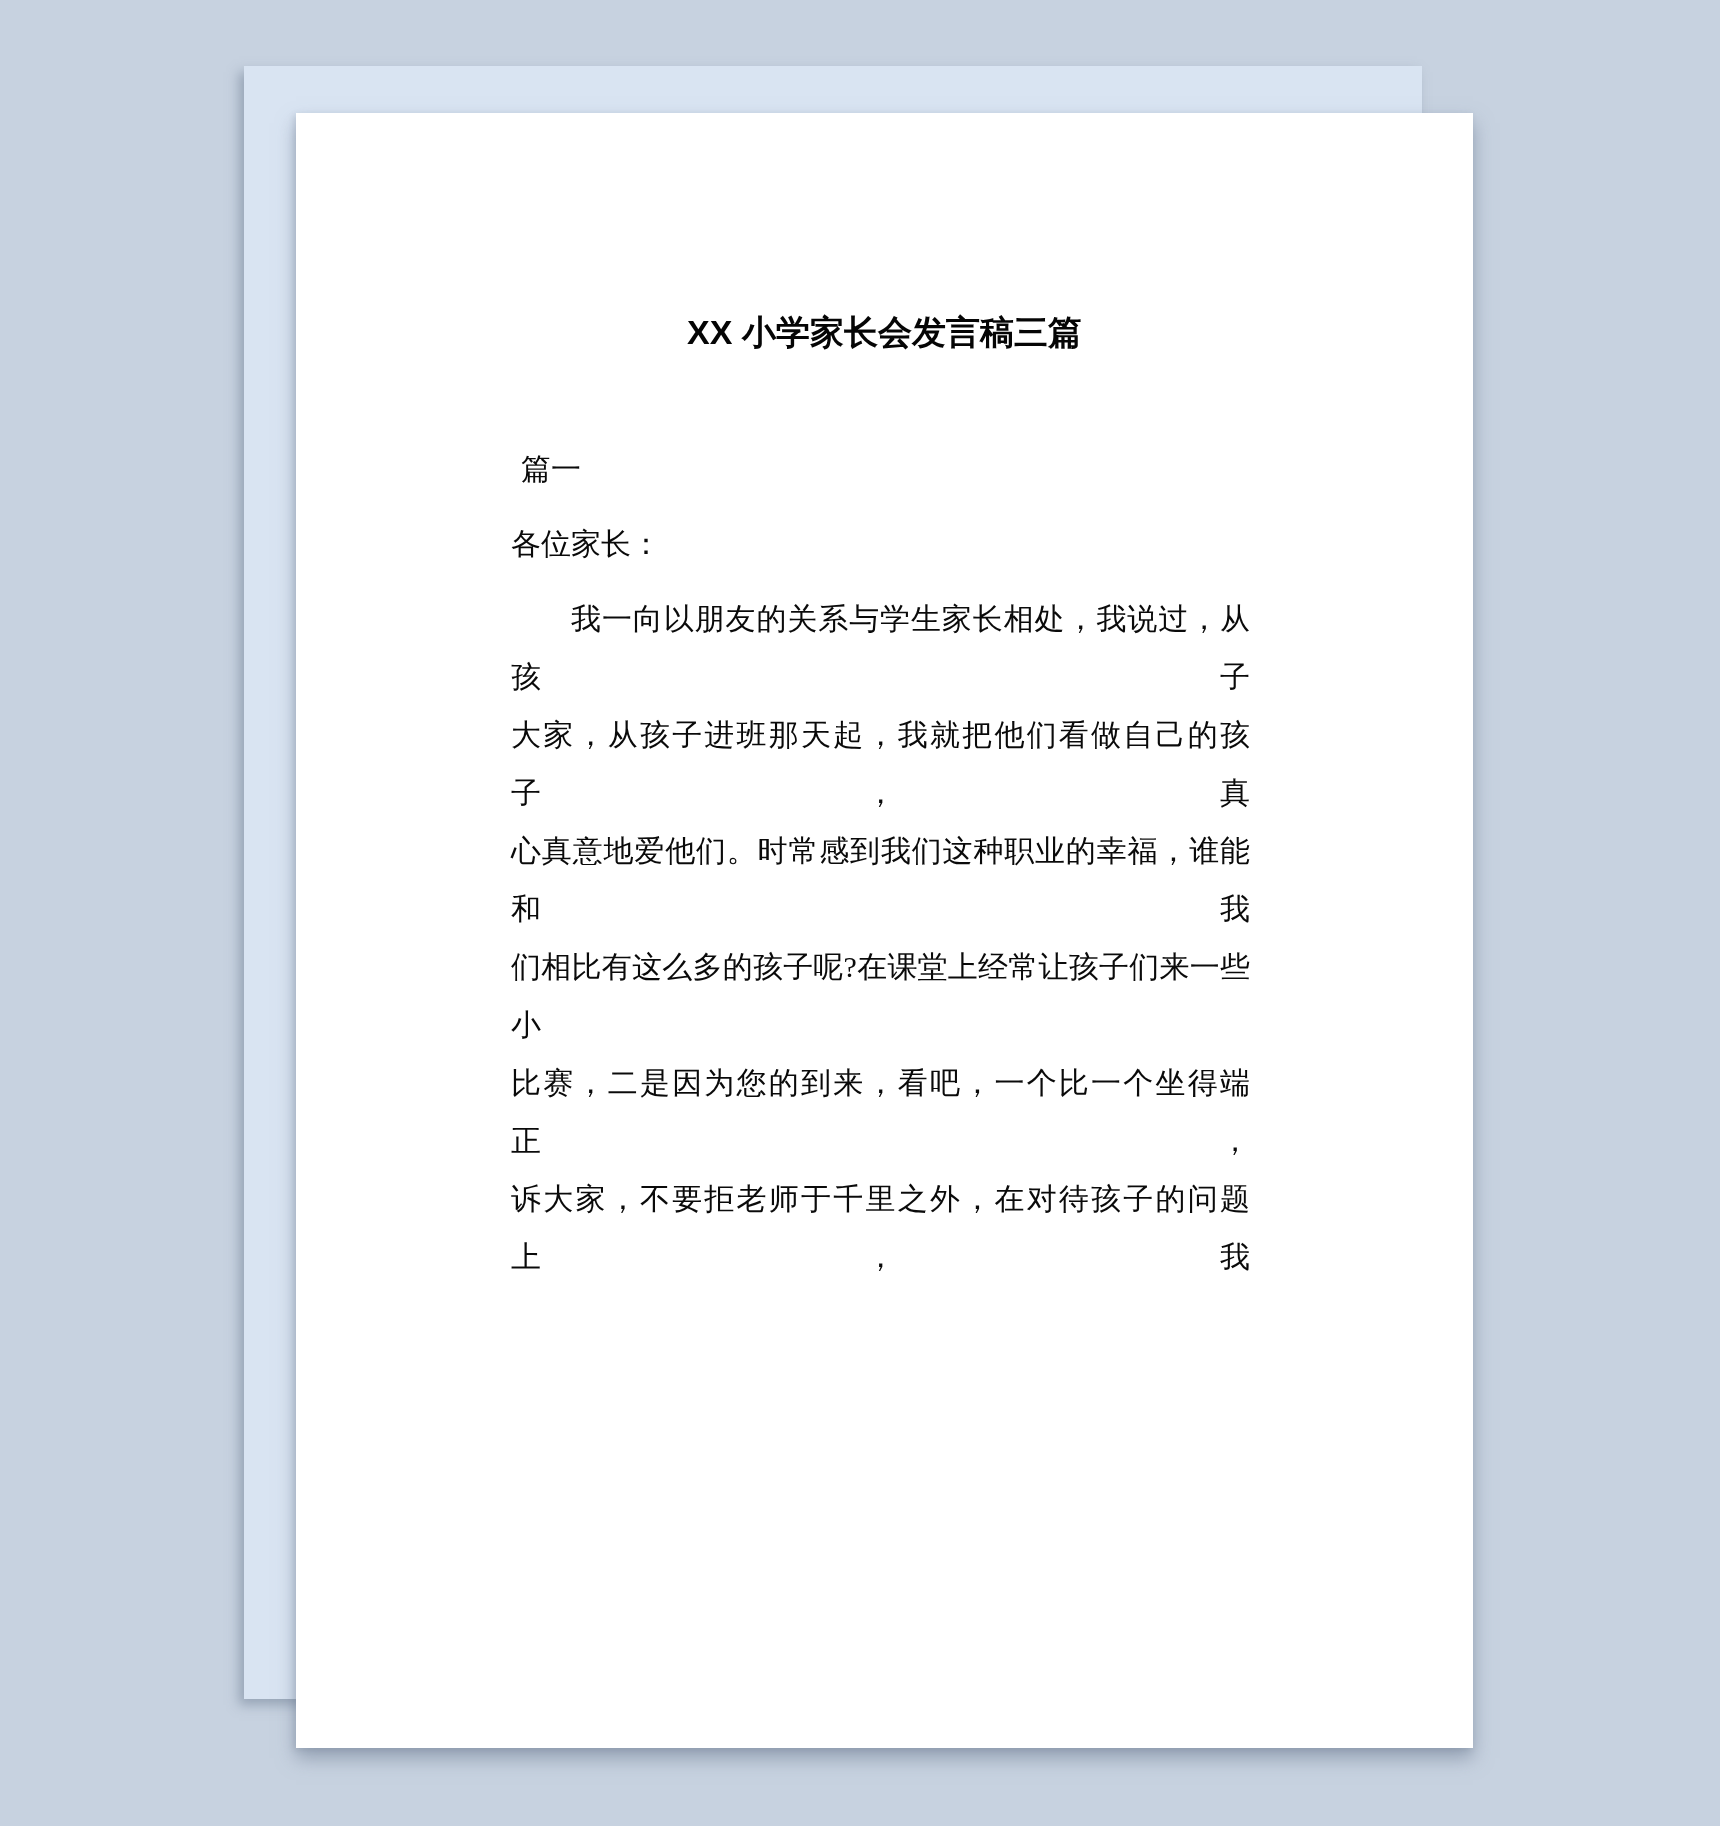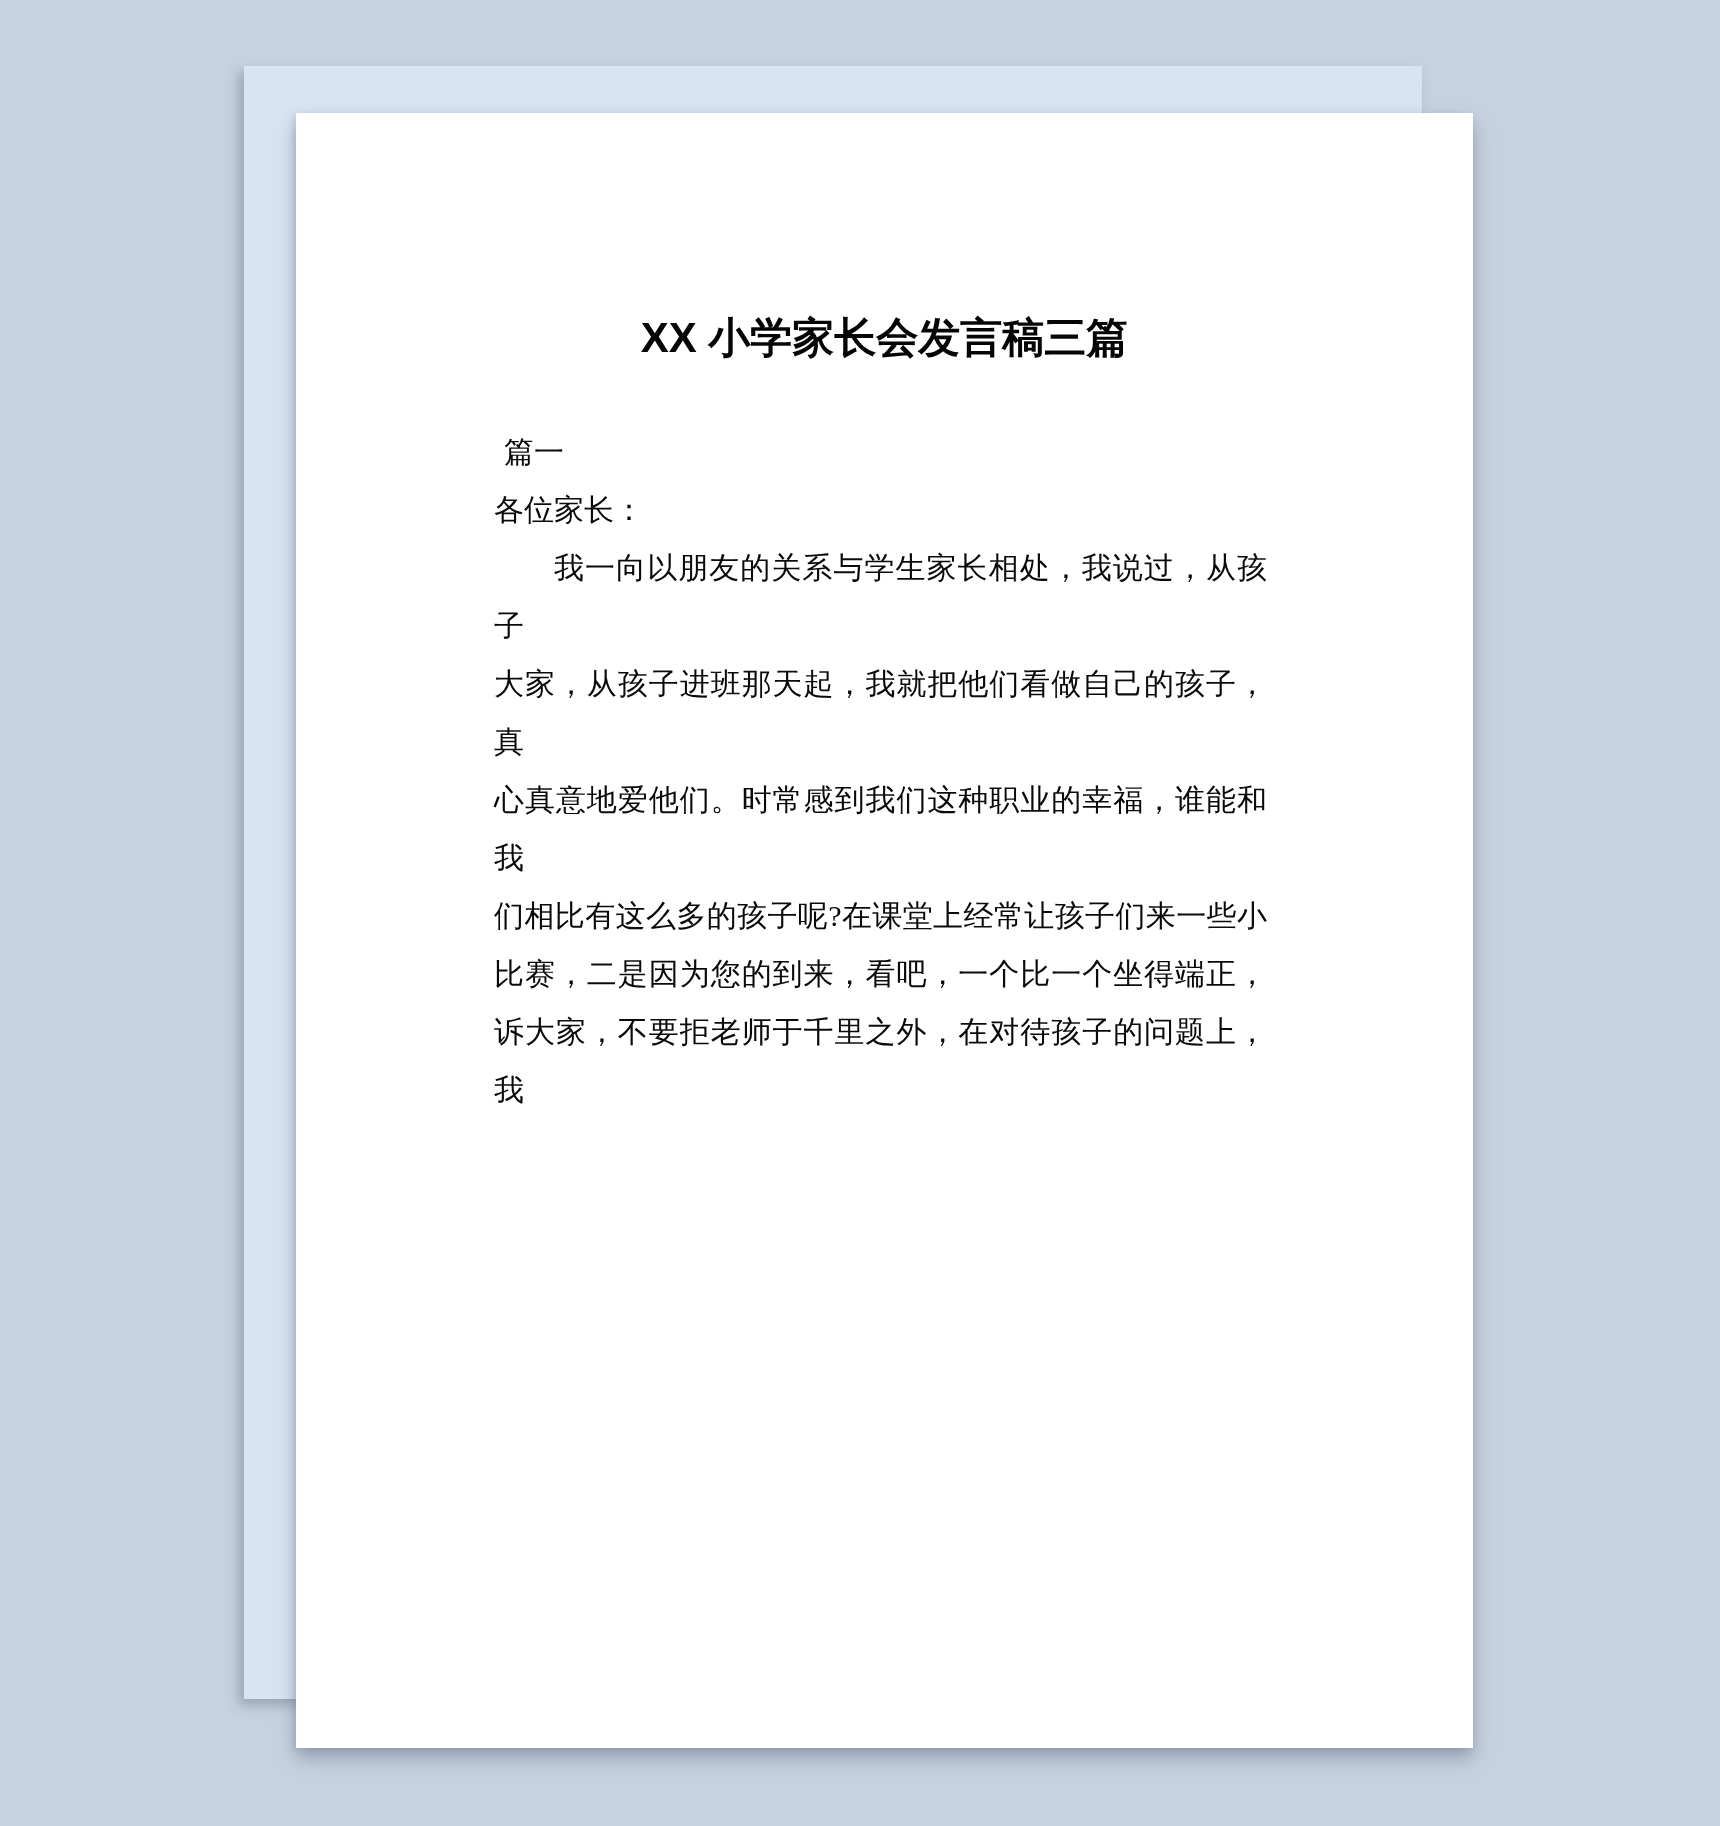--- a/index.html
+++ b/index.html
@@ -34,37 +34,37 @@
     background:#ffffff;
     box-shadow:0 10px 18px rgba(103,119,141,0.55), -2px 2px 6px rgba(103,119,141,0.20);
   }
   .doc-title{
     position:absolute;
     left:0;
     right:0;
     top:197px;
     margin:0;
     text-align:center;
-    font-size:42px;
+    font-size:34px;
     font-weight:700;
     color:#050505;
     font-family:"Liberation Sans","DejaVu Sans",sans-serif;
   }
   .doc-body{
     position:absolute;
     left:198px;
     top:310px;
     width:773px;
     font-size:30px;
     line-height:58px;
     color:#0a0a0a;
     letter-spacing:0;
   }
   .paragraph{
-    margin:0;
+    margin:17px;
   }
   .line{
     text-align:left;
     white-space:nowrap;
   }
   .line.fill{
     white-space:normal;
     text-align:justify;
     text-align-last:justify;
     text-justify:inter-character;

